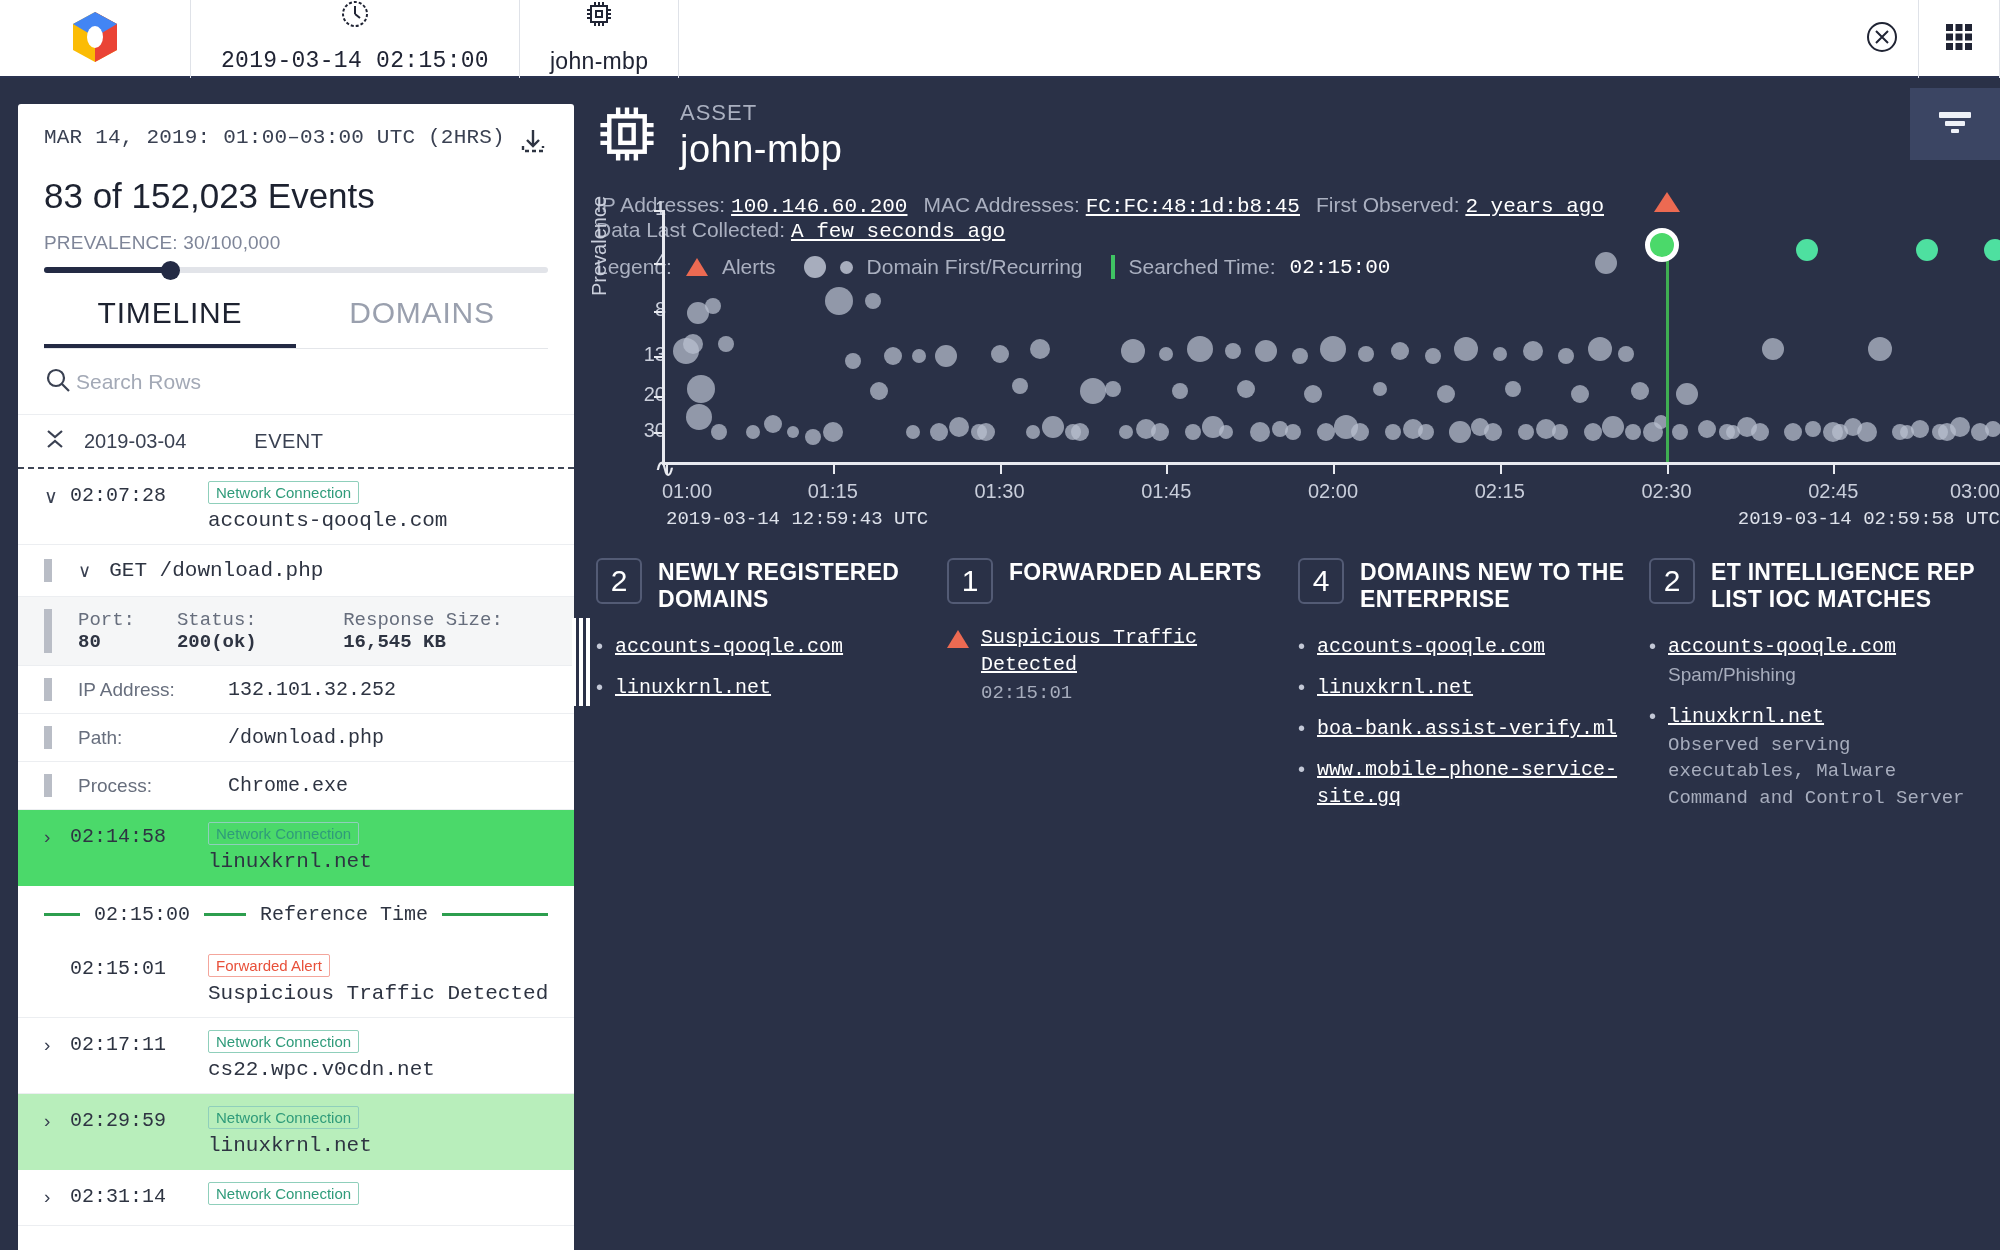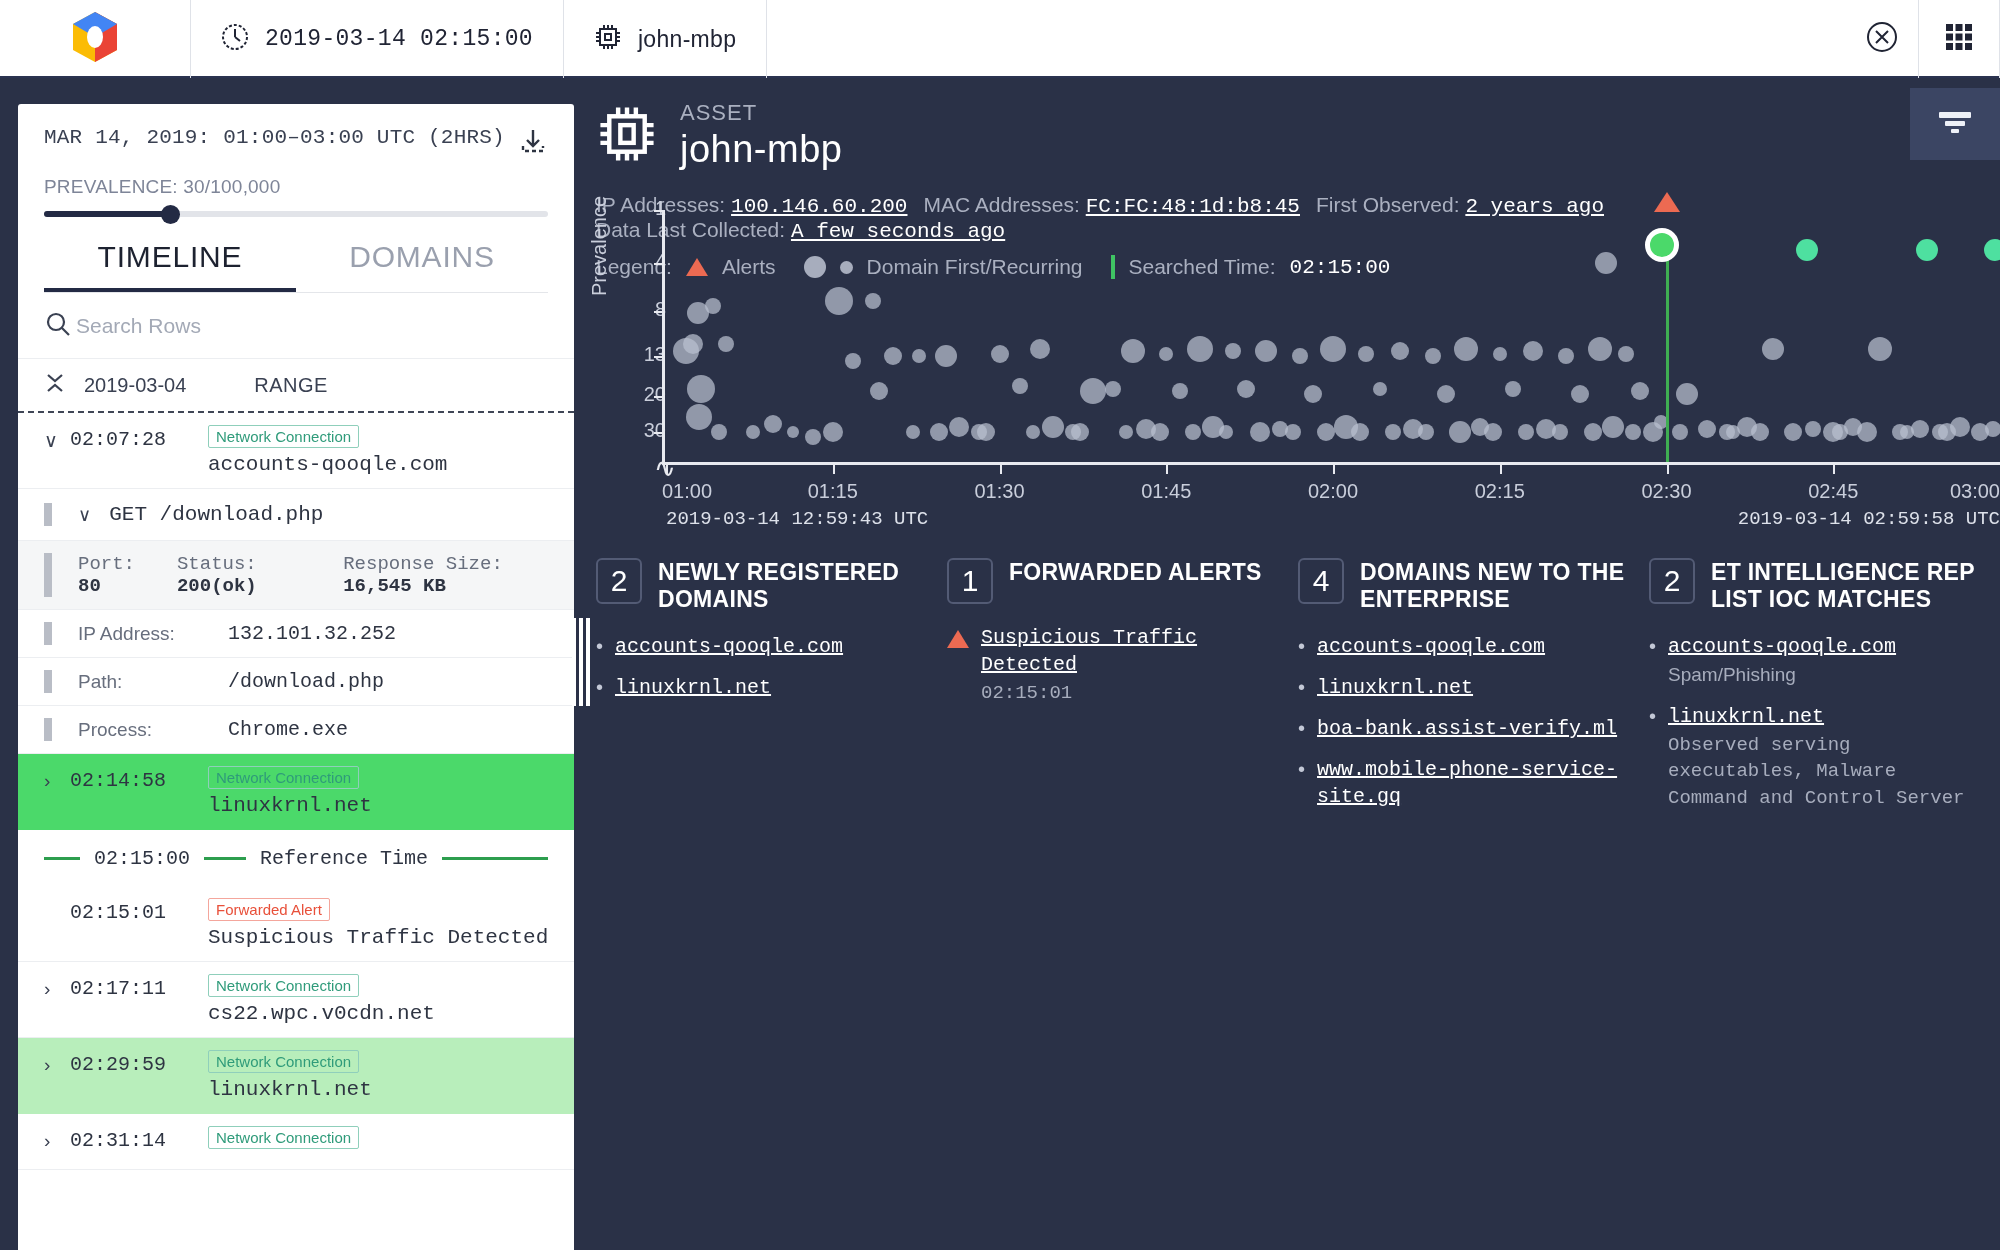--- a/index.html
+++ b/index.html
@@ -12,21 +12,21 @@
     position: relative;
   }
   .mono { font-family: "Liberation Mono", monospace; }
 
   
   #topbar {
     position: absolute; left: 0; top: 0; width: 2000px; height: 78px;
     background: #ffffff; display: flex; align-items: stretch;
     border-bottom: 2px solid #2b3350;
   }
-  .tb-cell { display: flex; align-items: center; height: 78px; }
+  .tb-cell { display: flex; align-items: center; height: 78px; flex-direction: column; }
   #tb-logo { width: 190px; justify-content: center; }
   .tb-div { width: 1px; background: #dfe2e8; height: 78px; }
   #tb-time { padding: 0 30px; gap: 16px; }
   #tb-asset { padding: 0 30px; gap: 16px; }
   .tb-text { font-size: 23px; color: #202434; letter-spacing: .3px; }
   #tb-spacer { flex: 1; }
   #tb-close { width: 72px; justify-content: center; }
   #tb-grid { width: 80px; justify-content: center; }
   #tb-range { padding-left: 60px; flex-direction: column;
               align-items: flex-start; justify-content: center; gap: 12px; }
@@ -234,20 +234,21 @@
   <div id="lp-head">
     <div id="lp-daterow">
       <div id="lp-date" class="mono">MAR 14, 2019: 01:00–03:00 UTC (2HRS)</div>
       <span>
         <svg width="30" height="30" viewBox="0 0 30 30">
           <path d="M15 4 V19 M9 14 L15 20 L21 14" stroke="#2e3442" stroke-width="2.4" fill="none"></path>
           <path d="M5 20 V25 H25 V20" stroke="#2e3442" stroke-width="2.4" fill="none" stroke-dasharray="4 3"></path>
         </svg>
       </span>
     </div>
+    <div id="lp-events">83 of 152,023 Events</div>
     <div id="lp-prev">PREVALENCE: 30/100,000</div>
     <div id="lp-slider">
       <div class="slider-wrap" style="width:504px;">
         <div class="slider-track"></div>
         <div class="slider-fill" id="pv-fill" style="width: 25%;"></div>
         <div class="slider-knob" id="pv-knob" style="left: calc(25% - 9px);"></div>
       </div>
     </div>
     <div id="lp-tabs">
       <div class="lp-tab active">TIMELINE</div>
@@ -266,21 +267,21 @@
   </div>
 
   <div id="lp-colhead">
     <span>
       <svg width="22" height="26" viewBox="0 0 22 26">
         <path d="M4 5 L11 11 L18 5" stroke="#3a4152" stroke-width="2.2" fill="none"></path>
         <path d="M4 21 L11 15 L18 21" stroke="#3a4152" stroke-width="2.2" fill="none"></path>
       </svg>
     </span>
     <span class="d">2019-03-04</span>
-    <span class="e">RANGE</span>
+    <span class="e">EVENT</span>
   </div>
 
   <div id="rows">
 
     <div class="row">
       <div class="caret">∨</div>
       <div class="time mono">02:07:28</div>
       <div class="body">
         <span class="tag">Network Connection</span>
         <div class="dom mono">accounts-qooqle.com</div>

